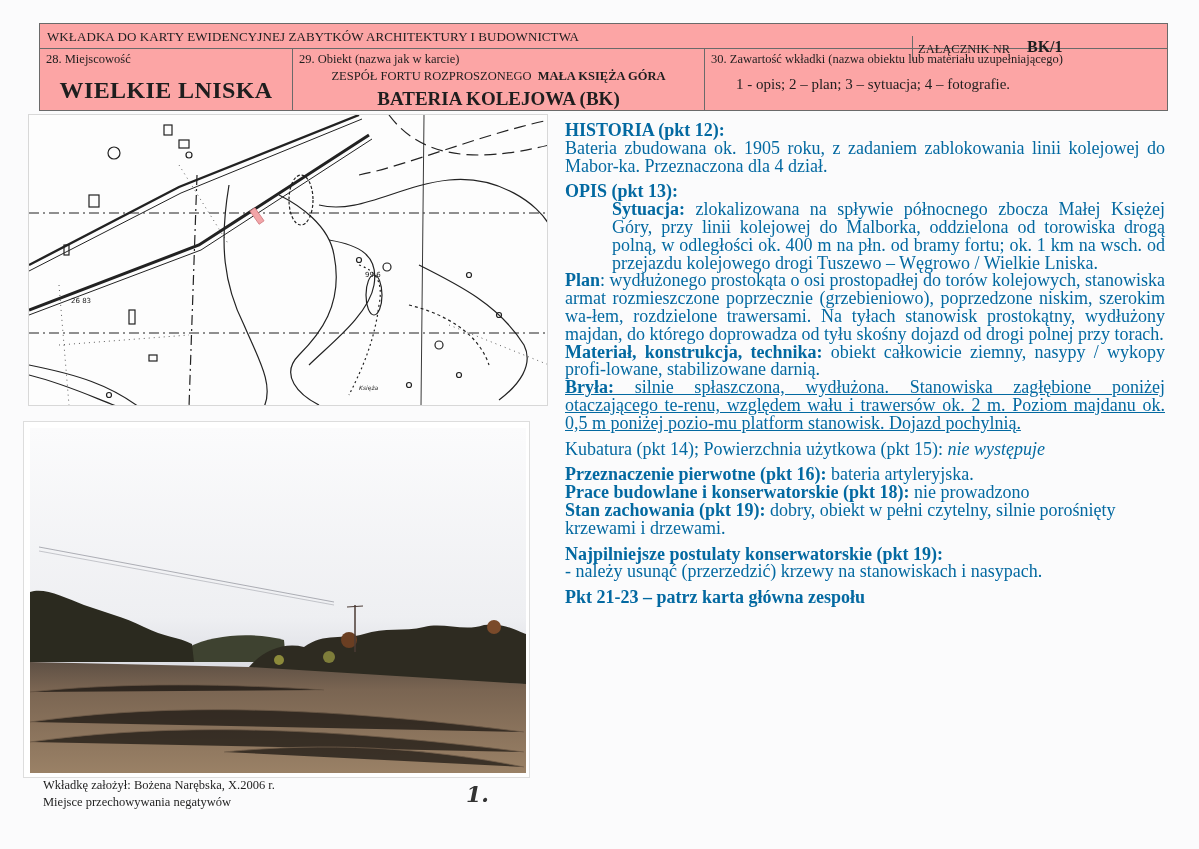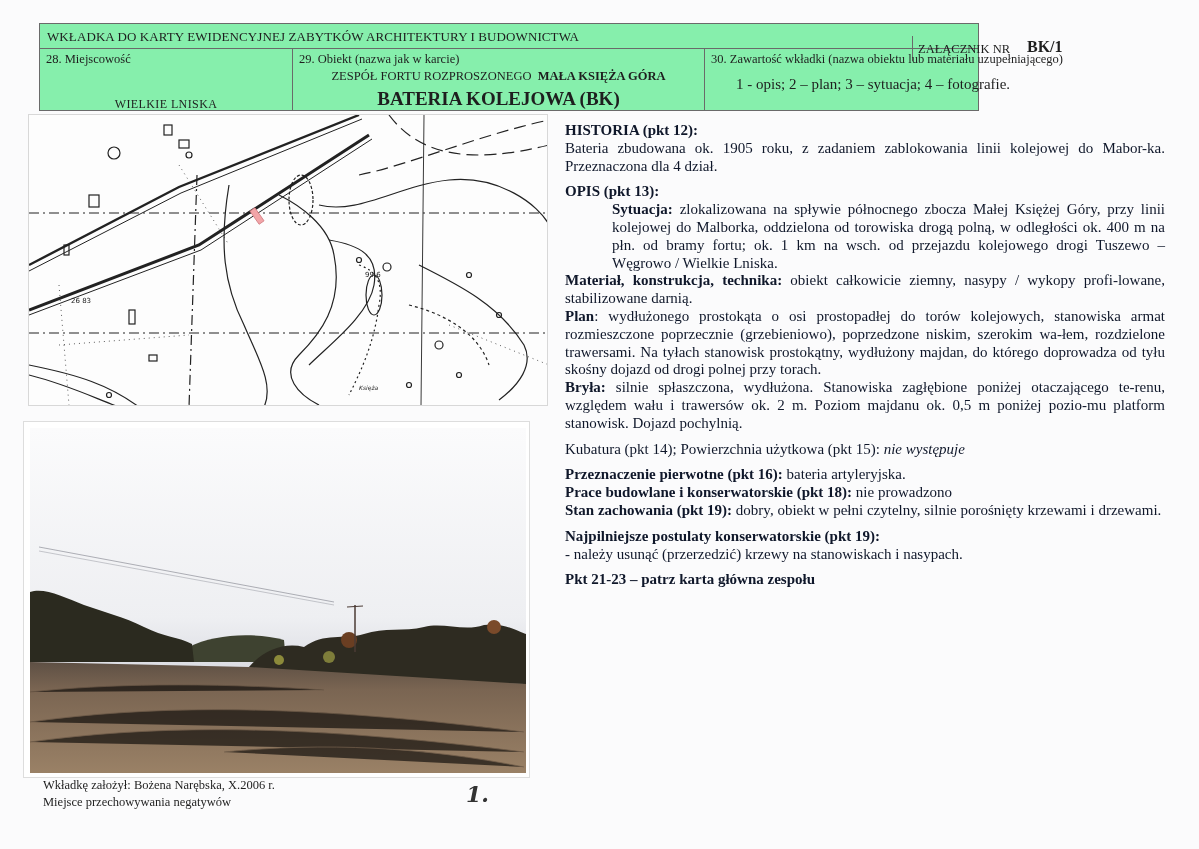--- a/index.html
+++ b/index.html
@@ -1,44 +1,44 @@
 <!DOCTYPE html>
 <html><head>
   <meta charset="utf-8">
   <style>
     * { box-sizing: border-box; margin: 0; padding: 0; }
     html, body { width: 1199px; height: 849px; background: #fbfbfc; overflow: hidden; }
     body { position: relative; font-family: "Liberation Serif", "DejaVu Serif", serif; color: #1e1e1e; }
 
-    .header { position: absolute; left: 39px; top: 23px; width: 940px; height: 88px; border: 1px solid #6a6a6a; background: #86efac; }
+    .header { position: absolute; left: 39px; top: 23px; width: 1129px; height: 88px; border: 1px solid #6a6a6a; background: #fca5a5; }
     .hrow1 { position: absolute; left: 0; top: 0; width: 100%; height: 25px; border-bottom: 1px solid #6a6a6a; }
     .htitle { position: absolute; left: 7px; top: 5px; font-size: 13px; letter-spacing: 0.1px; }
     .hattach { position: absolute; left: 872px; top: 0; width: 257px; height: 25px; border-left: 1px solid #6a6a6a; margin-top: 12px; }
     .hattach .lbl { position: absolute; left: 5px; top: 6px; font-size: 12.5px; }
     .hattach .val { position: absolute; left: 114px; top: 2px; font-size: 16px; font-weight: bold; }
     .hcell { position: absolute; top: 25px; height: 62px; }
     .c28 { left: 0; width: 253px; border-right: 1px solid #6a6a6a; }
     .c29 { left: 253px; width: 412px; border-right: 1px solid #6a6a6a; }
     .c30 { left: 665px; width: 464px; }
     .clabel { position: absolute; left: 6px; top: 3px; font-size: 12.5px; text-align: right; }
-    .c28 .big { position: absolute; left: 0; width: 100%; text-align: center; top: 28px; font-size: 12px; font-weight: normal; letter-spacing: 0.4px; margin-top: 20px; }
+    .c28 .big { position: absolute; left: 0; width: 100%; text-align: center; top: 28px; font-size: 24px; font-weight: bold; letter-spacing: 0.4px; }
     .c29 .l2 { position: absolute; left: 0; width: 100%; text-align: center; top: 20px; font-size: 12.5px; }
     .c29 .l2 b { font-weight: bold; }
     .c29 .l3 { position: absolute; left: 0; width: 100%; text-align: center; top: 39px; font-size: 19px; font-weight: bold; }
     .c30 .l2 { position: absolute; left: 31px; top: 27px; font-size: 15px; }
 
     .map { position: absolute; left: 28px; top: 114px; width: 520px; height: 292px; background: #fdfdfd; border: 1px solid #d8d8d8; overflow: hidden; }
     .photo { position: absolute; left: 23px; top: 421px; width: 507px; height: 357px; background: #ffffff; border: 1px solid #dddddd; overflow: hidden; }
 
     .caption { position: absolute; left: 43px; font-size: 12.5px; }
     .cap1 { top: 778px; }
     .cap2 { top: 795px; }
     .pagemark { position: absolute; left: 466px; top: 781px; font-size: 22px; font-family: "DejaVu Serif", serif; font-style: italic; font-weight: bold; color: #333; }
 
-    .content { position: absolute; left: 565px; top: 122px; width: 600px; font-size: 15px; line-height: 17.8px; color: #0f172a; }
+    .content { position: absolute; left: 565px; top: 122px; width: 600px; font-size: 18px; line-height: 17.8px; color: #0369a1; }
     .content p { margin: 0; }
     .content .gap { height: 8px; }
     .content b { font-weight: bold; }
     .content i { }
   </style>
 </head>
 <body>
 
 <div class="header">
   <div class="hrow1">
@@ -173,26 +173,26 @@
 
 <div class="content">
   <p><b>HISTORIA (pkt 12):</b></p>
   <p style="text-align: justify;">Bateria zbudowana ok. 1905 roku, z zadaniem zablokowania linii kolejowej do Mabor-ka. Przeznaczona dla 4 dział.</p>
   <div class="gap"></div>
   <p><b>OPIS (pkt 13):</b></p>
   <p style="text-align: justify; margin-left: 47px;">
     <b>Sytuacja:</b><span> zlokalizowana na spływie północnego zbocza Małej Księżej Góry, przy linii kolejowej do Malborka, oddzielona od torowiska drogą polną, w odległości ok. 400 m na płn. od bramy fortu; ok. 1 km na wsch. od przejazdu kolejowego drogi Tuszewo – Węgrowo / Wielkie Lniska.</span>
   </p>
   <p style="text-align: justify;">
+    <b>Plan</b><span>: wydłużonego prostokąta o osi prostopadłej do torów kolejowych, stanowiska armat rozmieszczone poprzecznie (grzebieniowo), poprzedzone niskim, szerokim wa-łem, rozdzielone trawersami. Na tyłach stanowisk prostokątny, wydłużony majdan, do którego doprowadza od tyłu skośny dojazd od drogi polnej przy torach.</span>
+  </p>
+  <p style="text-align: justify;">
     <b>Materiał, konstrukcja, technika:</b><span> obiekt całkowicie ziemny, nasypy / wykopy profi-lowane, stabilizowane darnią.</span>
   </p>
-  <p style="text-align: justify;">
-    <b>Plan</b><span>: wydłużonego prostokąta o osi prostopadłej do torów kolejowych, stanowiska armat rozmieszczone poprzecznie (grzebieniowo), poprzedzone niskim, szerokim wa-łem, rozdzielone trawersami. Na tyłach stanowisk prostokątny, wydłużony majdan, do którego doprowadza od tyłu skośny dojazd od drogi polnej przy torach.</span>
-  </p>
-  <p style="text-align: justify;">
+  <p style="text-align: justify; text-decoration: underline;">
     <b>Bryła:</b><span> silnie spłaszczona, wydłużona. Stanowiska zagłębione poniżej otaczającego te-renu, względem wału i trawersów ok. 2 m. Poziom majdanu ok. 0,5 m poniżej pozio-mu platform stanowisk. Dojazd pochylnią.</span>
   </p>
   <div class="gap"></div>
   <p>
     <span>Kubatura (pkt 14); Powierzchnia użytkowa (pkt 15): </span><i>nie występuje</i>
   </p>
   <div class="gap"></div>
   <p>
     <b>Przeznaczenie pierwotne (pkt 16):</b><span> bateria artyleryjska.</span>
   </p>

